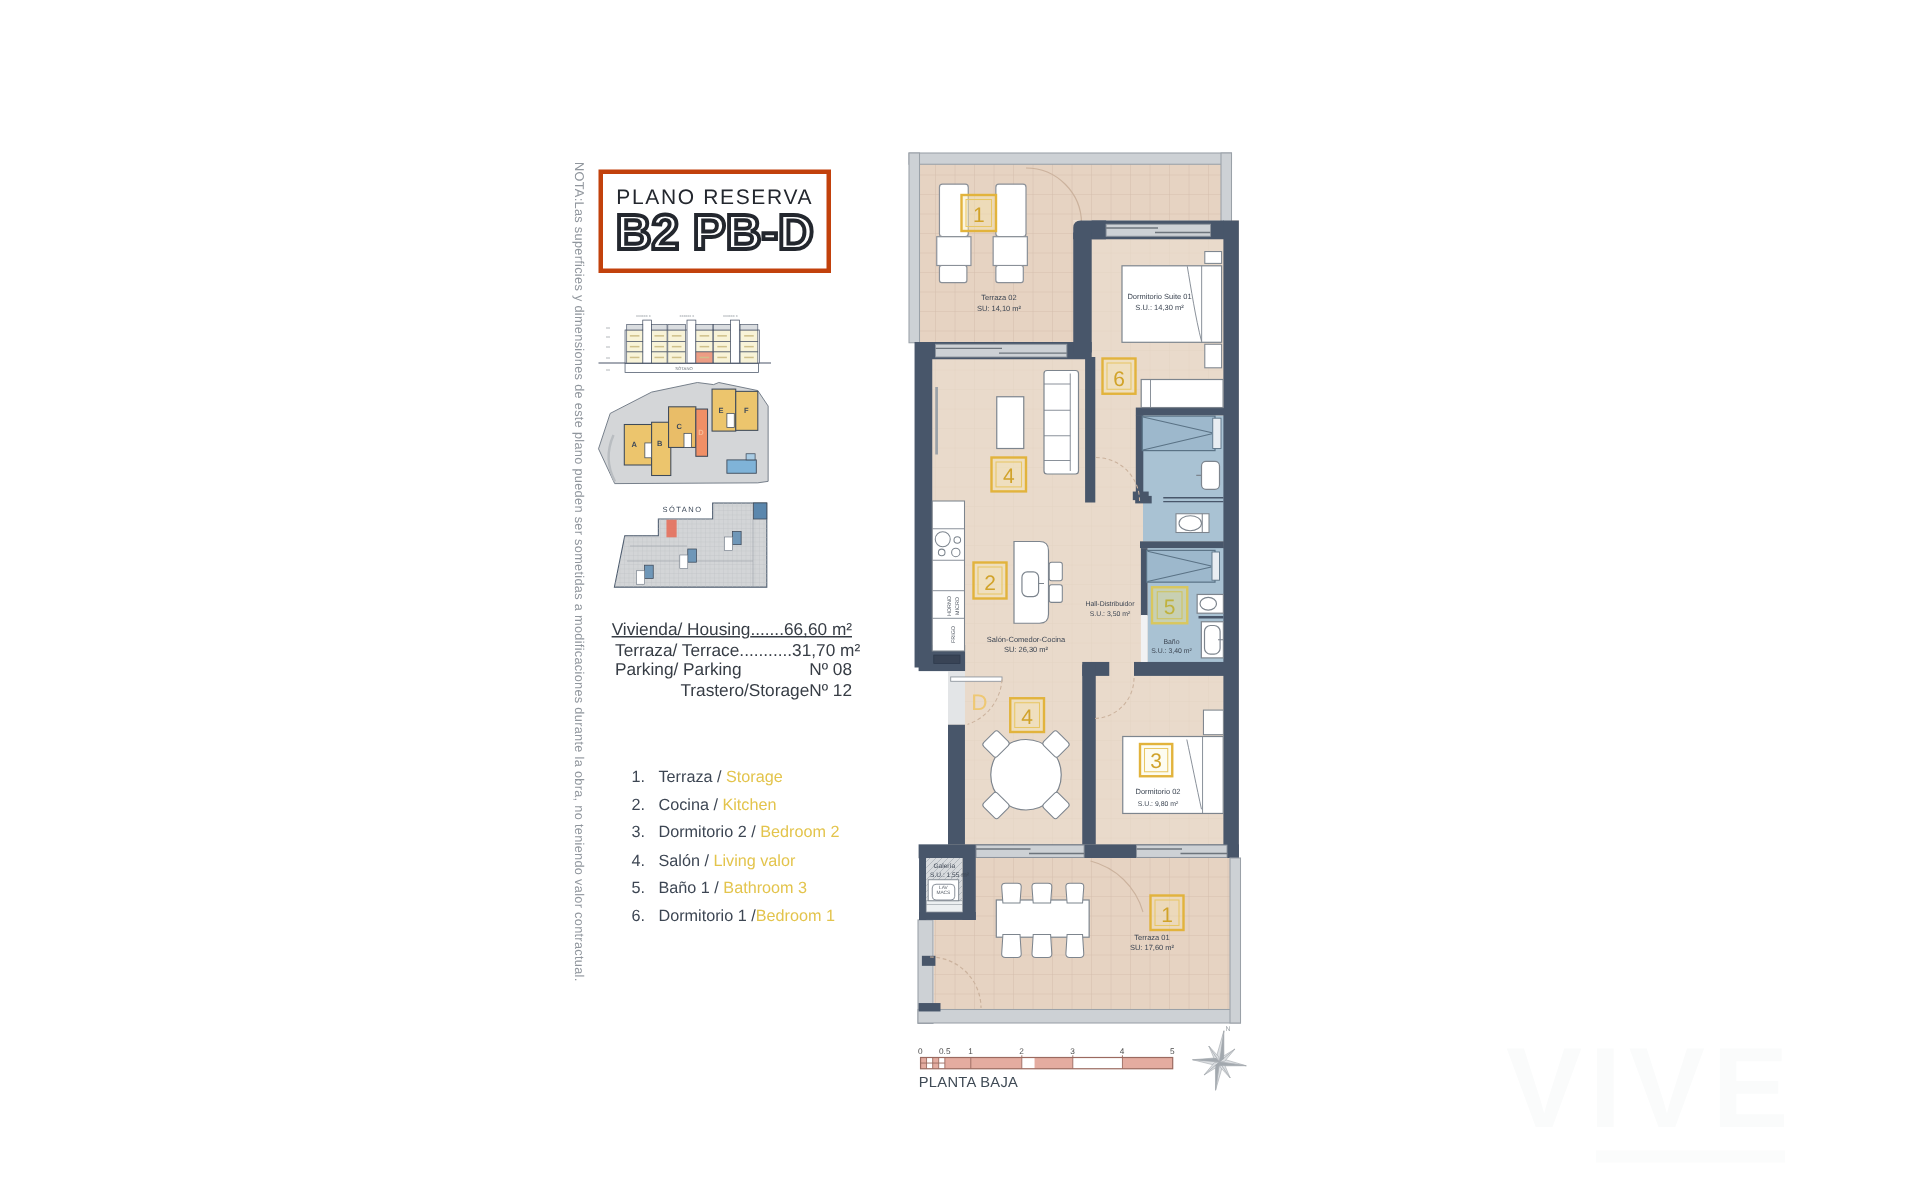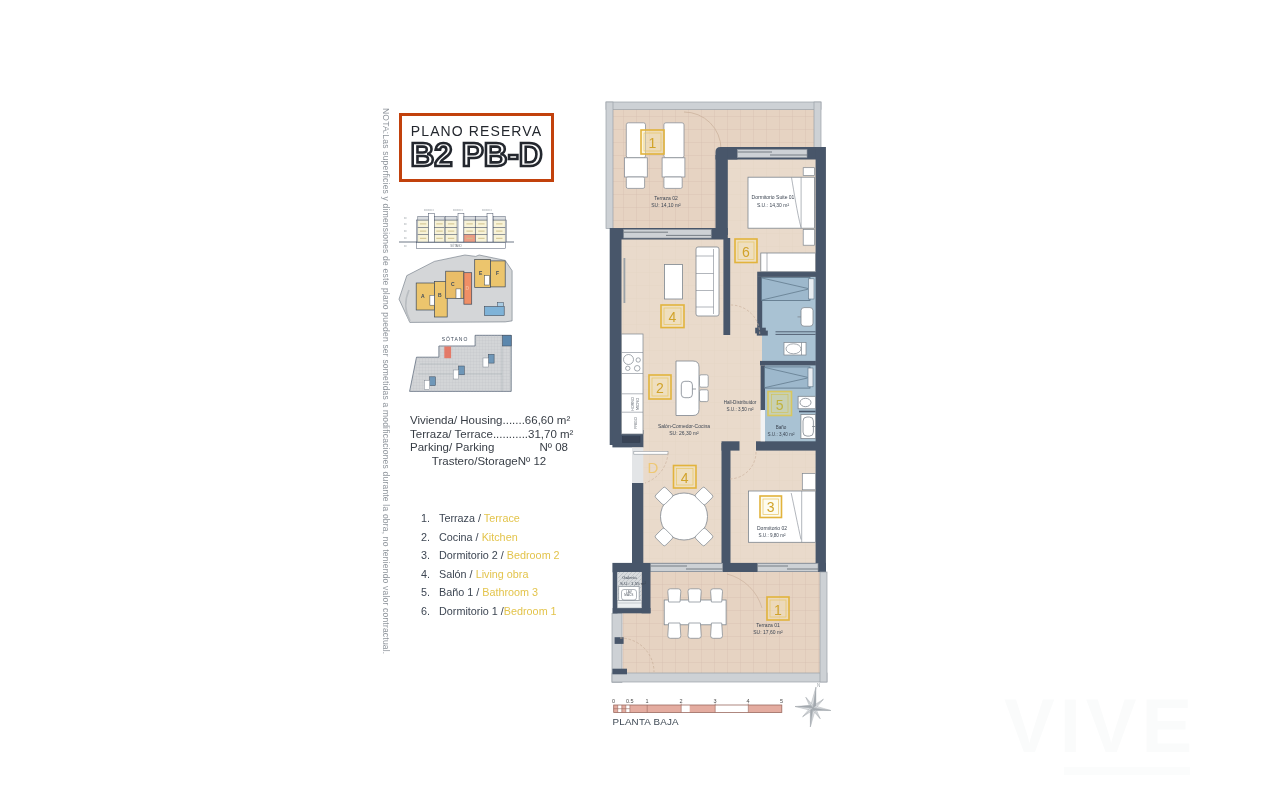--- a/index.html
+++ b/index.html
@@ -162,43 +162,43 @@
     <rect x="31.7" y="48.8" width="5.8" height="8.8"></rect>
   </g>
   <g fill="#ffffff" stroke="#6a7480" stroke-width="0.4">
     <rect x="85" y="30" width="5.3" height="9"></rect>
     <rect x="55.2" y="42" width="5.3" height="9"></rect>
     <rect x="26.4" y="52.5" width="5.3" height="9"></rect>
   </g>
 </svg>
 
 <div class="abs" style="left:410px;top:414px;width:158px;font-size:11.5px;color:#373d45;line-height:13.7px;white-space:nowrap;">
-  <div style="display:flex;justify-content:flex-start;">
+  <div style="display:flex;justify-content:flex-end;text-decoration:underline;">
       <span>Vivienda/ Housing</span>
       <span>.......66,60 m²</span>
     </div>
   <div style="display:flex;justify-content:space-between;align-items:center;">
       <span>Terraza/ Terrace</span>
       <span>...........31,70 m²</span>
     </div>
   <div style="display:flex;justify-content:space-between;text-align:right;">
       <span>Parking/ Parking</span>
       <span>Nº 08</span>
     </div>
-  <div style="display:flex;justify-content:center;">
+  <div style="display:flex;justify-content:flex-end;">
       <span>Trastero/Storage</span>
       <span>Nº 12</span>
     </div>
 </div>
 
 <div class="abs" style="left:421px;top:509px;font-size:10.8px;color:#3d4653;line-height:18.6px;">
-  <div>1.&nbsp;&nbsp;&nbsp;Terraza / <span style="color:#e3c44c">Terrace</span></div>
+  <div>1.&nbsp;&nbsp;&nbsp;Terraza / <span style="color:#e3c44c">Storage</span></div>
   <div>2.&nbsp;&nbsp;&nbsp;Cocina / <span style="color:#e3c44c">Kitchen</span></div>
   <div>3.&nbsp;&nbsp;&nbsp;Dormitorio 2 / <span style="color:#e3c44c">Bedroom 2</span></div>
-  <div>4.&nbsp;&nbsp;&nbsp;Salón / <span style="color:#e3c44c">Living obra</span></div>
+  <div>4.&nbsp;&nbsp;&nbsp;Salón / <span style="color:#e3c44c">Living valor</span></div>
   <div>5.&nbsp;&nbsp;&nbsp;Baño 1 / <span style="color:#e3c44c">Bathroom 3</span></div>
   <div>6.&nbsp;&nbsp;&nbsp;Dormitorio 1 /<span style="color:#e3c44c">Bedroom 1</span></div>
 </div>
 
 <div class="abs" style="left:1004px;top:682px;width:260px;font-size:76px;font-weight:bold;color:#fafbfb;letter-spacing:5px;">VIVE</div>
 <div class="abs" style="left:1064px;top:767px;width:126px;height:8px;background:#fbfcfc;"></div>
 
 <svg class="abs" style="left:595px;top:95px" width="250" height="650" viewBox="595 95 250 650">
   <defs>
     <pattern id="tile" width="13" height="13" patternUnits="userSpaceOnUse">

